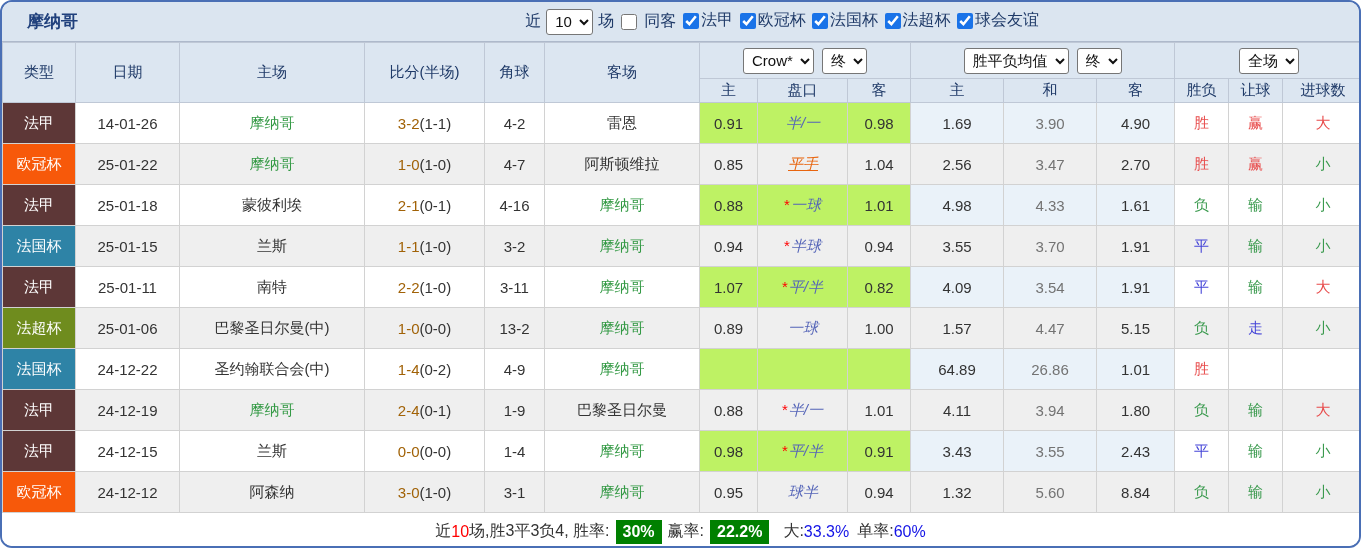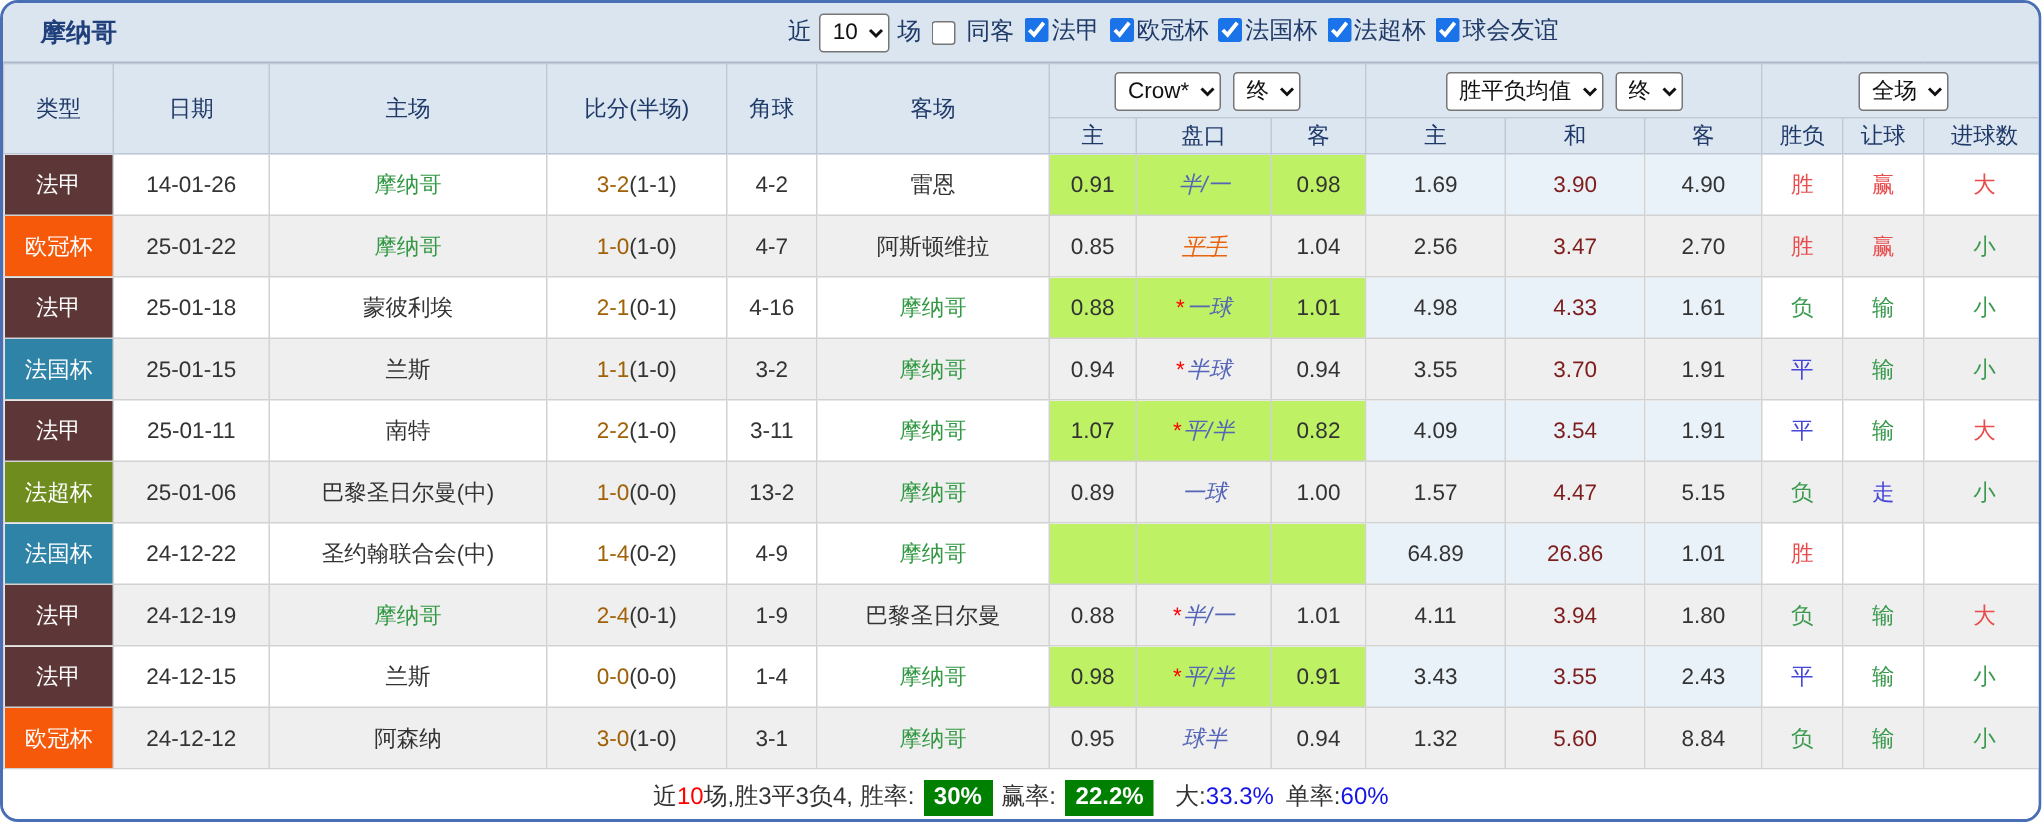--- a/index.html
+++ b/index.html
@@ -45,21 +45,21 @@
     color: #333; background: #fff; overflow: hidden; white-space: nowrap;
   }
   tbody tr.even td { background: #efefef; }
   tbody td.odds { background: #bef264; }
   tbody td.avg  { background: #eaf2f9; }
   td.type-cell { color: #fff; font-size: 15px; }
   .team-hl { color: #339944; }
   .team { cursor: pointer; }
   .score-main { color: #a16207; text-align: right; }
   .score-half { color: #333; }
-  .avg-draw { color: #7f1d1d; }
+  .avg-draw { color: #737373; }
   .hstar { color: #f00; margin-right: 1px; }
   .hmain { color: #5565b8; font-style: italic; }
   .push .hmain { color: #e8650f; text-decoration: underline; }
   .t-r { color: #e84c4c; }
   .t-g { color: #3a9a4e; }
   .t-b { color: #4646d8; }
   
   .footer {
     height: 37px; display: flex; align-items: center; justify-content: center;
     font-size: 16px; color: #333; background: #fff;

